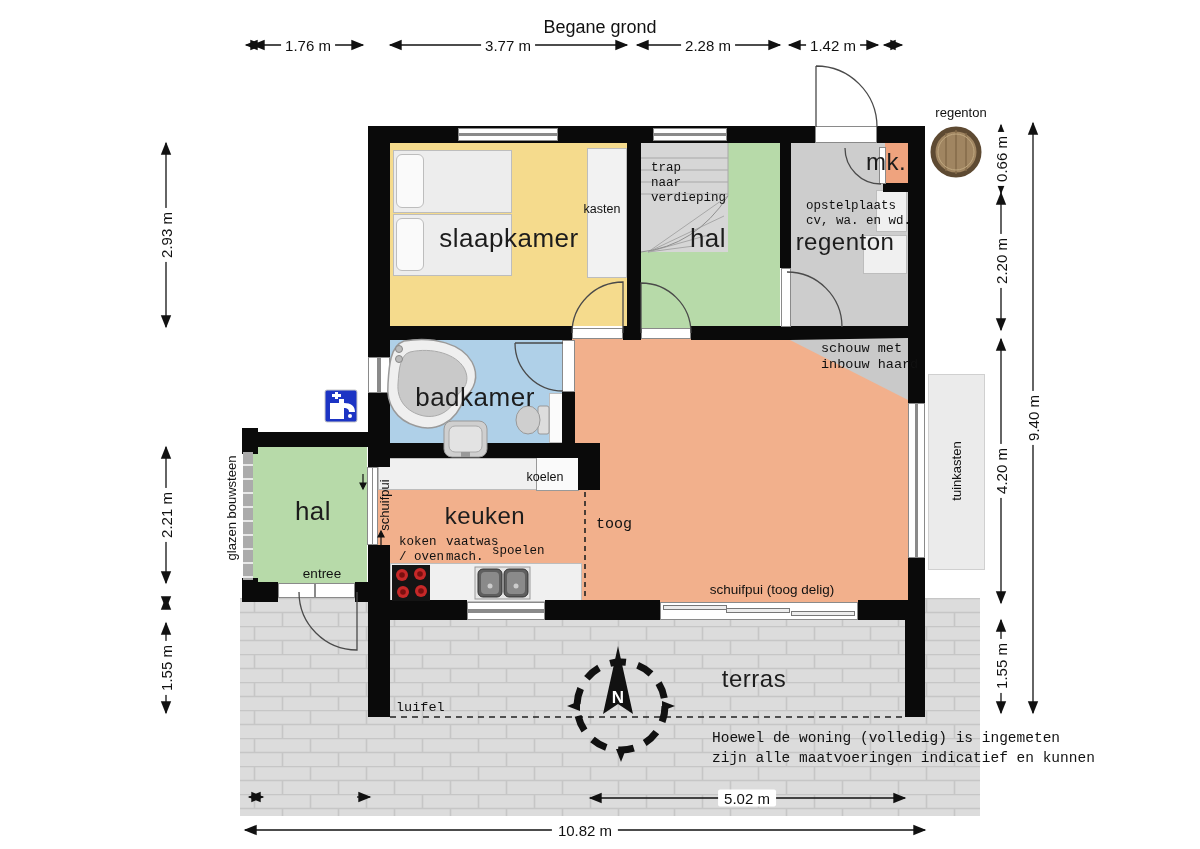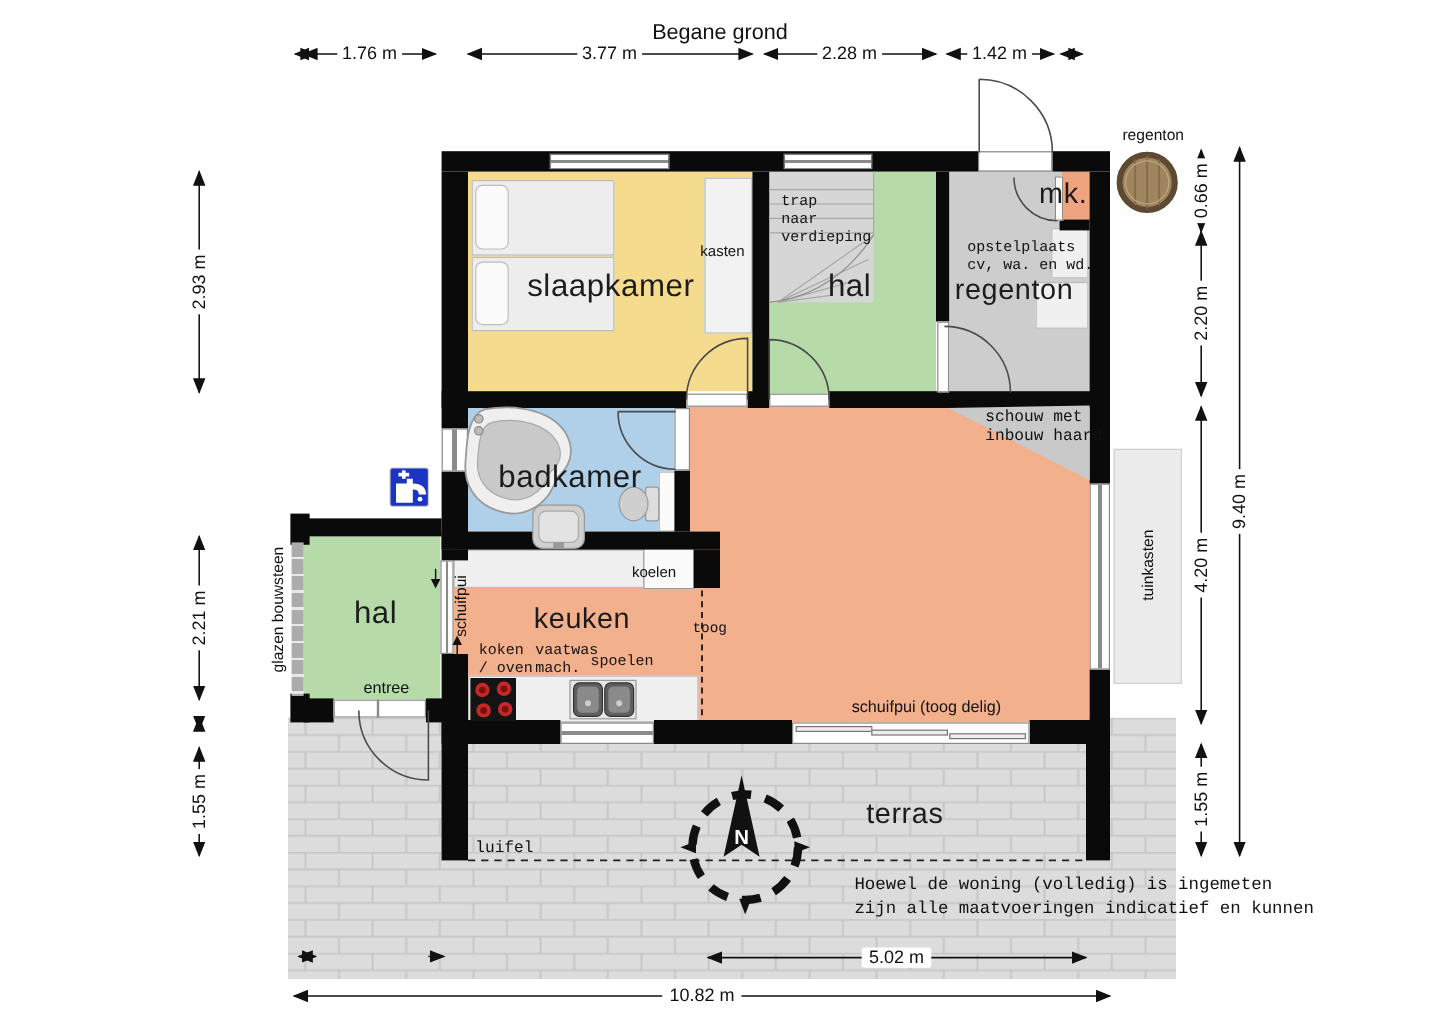--- a/index.html
+++ b/index.html
@@ -243,21 +243,21 @@
   <div class="rl" style="left:313px;top:511px">hal</div>
   <div class="rl" style="left:754px;top:679px;font-size:24px">terras</div>
 
   <div class="slc" style="left:602px;top:209px">kasten</div>
   <div class="sl" style="left:651px;top:161px;width:66px;white-space:normal">trap naar verdieping</div>
   <div class="sl" style="left:806px;top:199px">
     <div>opstelplaats</div>
     <div>cv, wa. en wd.</div>
   </div>
   <div class="slc" style="left:545px;top:477px">koelen</div>
-  <div class="sl" style="left:577px;top:517px;font-size:12px">toog</div>
+  <div class="sl" style="left:596px;top:517px;font-size:15px">toog</div>
   <div class="vert" style="left:384px;top:505px">schuifpui</div>
   <div class="slc" style="left:772px;top:589px;font-size:13.5px">schuifpui (toog delig)</div>
   <div class="sl" style="left:399px;top:535px">
     <div>koken</div>
     <div>/ oven</div>
   </div>
   <div class="sl" style="left:446px;top:535px">
     <div>vaatwas</div>
     <div>mach.</div>
   </div>

